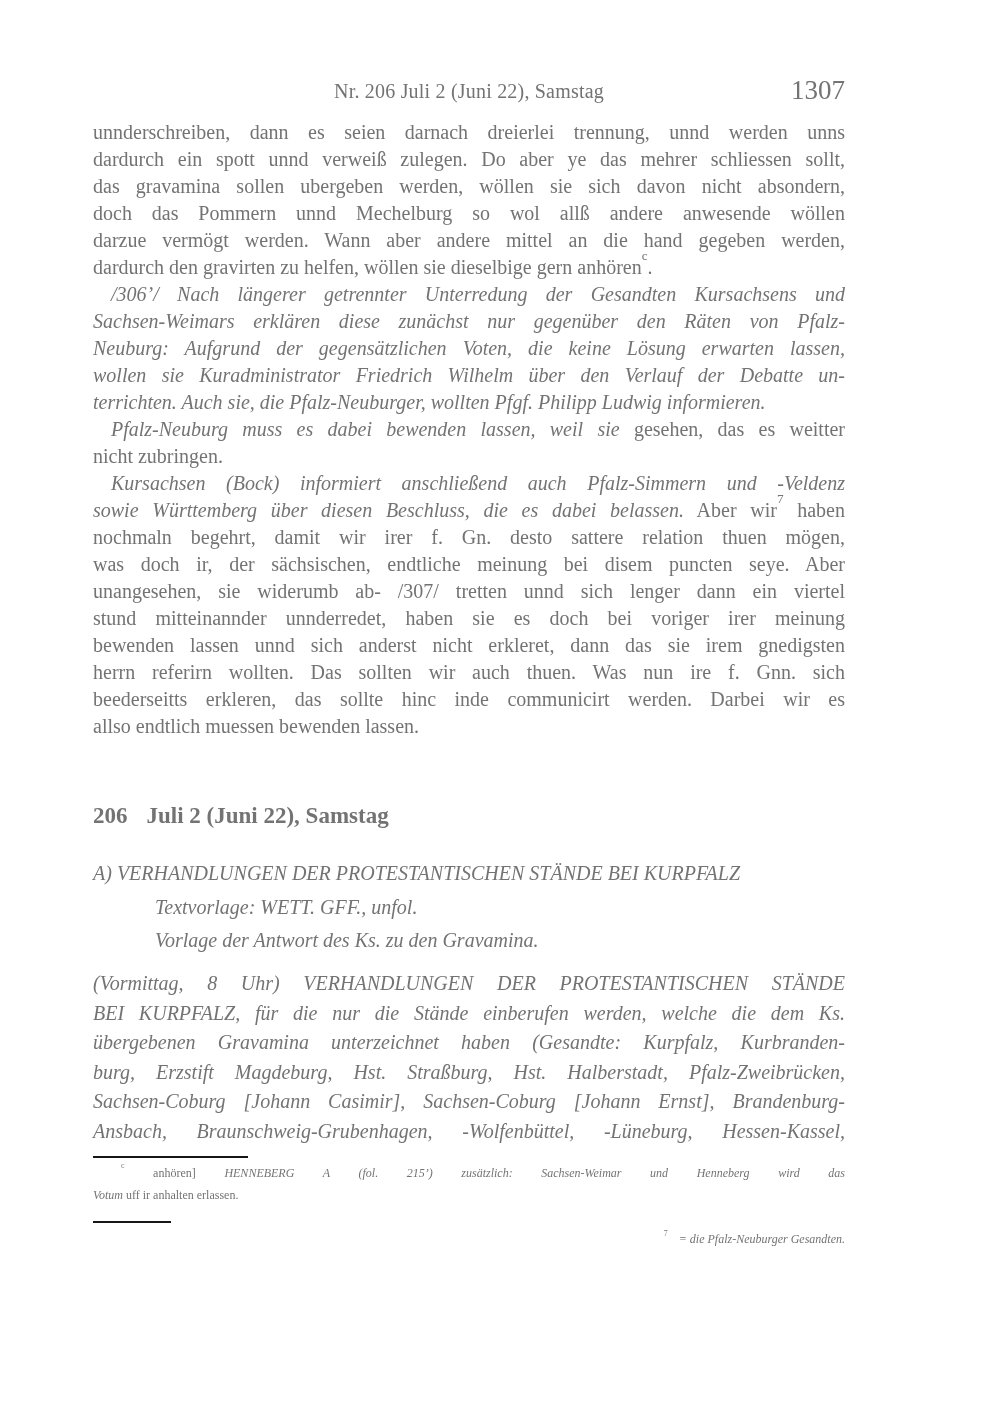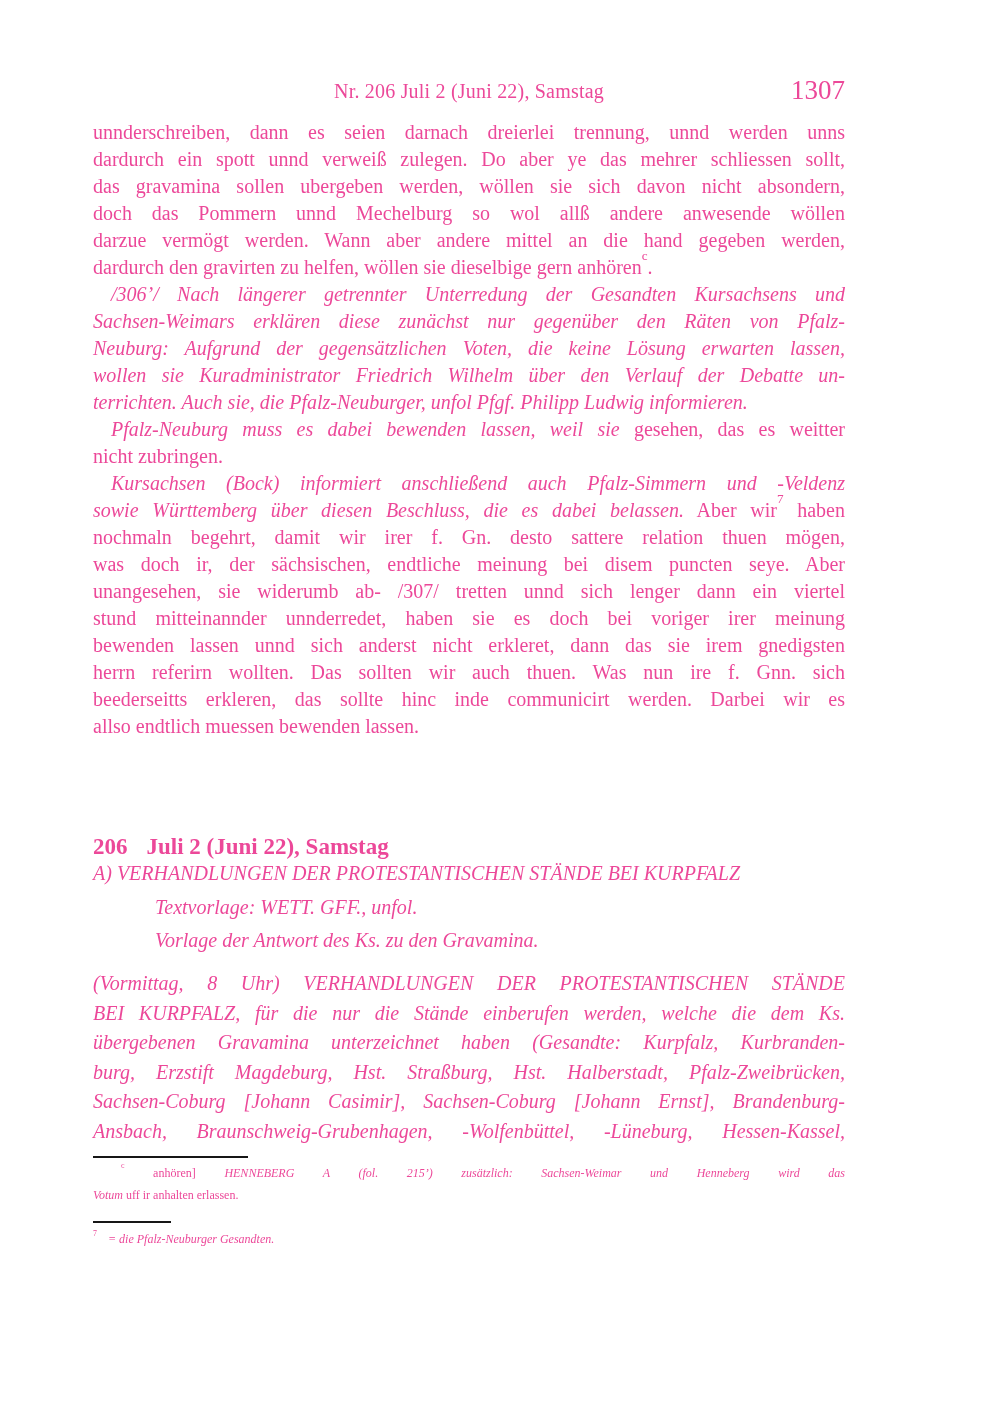--- a/index.html
+++ b/index.html
@@ -1,57 +1,57 @@
 <!DOCTYPE html>
 <html><head>
 <meta charset="utf-8">
 <style>
   html,body { margin:0; padding:0; background:#ffffff; }
   .page {
     position:relative; width:1004px; height:1418px; background:#ffffff;
-    overflow:hidden; color:#ec4899;
+    overflow:hidden; color:#737373;
     font-family:"Liberation Serif","DejaVu Serif",serif;
   }
   .textcol { position:absolute; left:93px; width:752px; }
 
   
   .header { top:74px; height:34px; }
   .running-title { text-align:center; font-size:20px; line-height:34px; letter-spacing:0.2px; }
   .page-number { position:absolute; right:0; top:-1px; font-size:27px; line-height:34px;font-family:Liberation Serif, serif; }
 
   
   .main { top:119px; }
   .tl { height:27px; line-height:27px; font-size:20px; }
   .just { text-align:justify; text-align-last:justify; }
   .ind { text-indent:18px; }
   .it { font-style:italic; }
 
   
-  .entry-heading { top:832px; font-weight:bold; font-size:23px; line-height:30px; }
+  .entry-heading { top:801px; font-weight:bold; font-size:23px; line-height:30px; }
   .entry-num { margin-right:19px; }
 
   
   .section-a { top:856px; }
   .section-a .tl { height:35px; line-height:35px; }
   .section-a .tl:nth-child(n+2) { height:33px; line-height:33px; }
   .src { padding-left:62px; }
 
   
   .session { top:969px; }
   .session .tl { height:29.6px; line-height:29.6px; }
 
   
   .fn-rule { border-top:2px solid #161616; height:0; }
   .fn-rule-1 { top:1156px; width:155px; }
   .fn-rule-2 { top:1221px; width:78px; }
   .fn { }
   .fn .tl { height:22px; line-height:22px; font-size:12px; }
   .fn-c { top:1162px; }
   .fn-7 { top:1226px; }
-  .fn-7 .tl { height:26px; line-height:26px; }
+  .fn-7 .tl { height:26px; line-height:26px;text-align:right; }
   .fnind { text-indent:28px; }
 
   sup { font-size:66%; line-height:0; position:relative; top:-0.5em; }
   .fn-7 sup { margin-right:11px; top:-0.3em; }
 </style>
 </head>
 <body>
 
 <div class="page">
 
@@ -67,21 +67,21 @@
         <div class="tl just"><span>das gravamina sollen ubergeben werden, wöllen sie sich davon nicht absondern,</span></div>
         <div class="tl just"><span>doch das Pommern unnd Mechelburg so wol allß andere anwesende wöllen</span></div>
         <div class="tl just"><span>darzue vermögt werden. Wann aber andere mittel an die hand gegeben werden,</span></div>
         <div class="tl"><span>dardurch den gravirten zu helfen, wöllen sie dieselbige gern anhören</span><sup>c</sup><span>.</span></div>
       </div>
     <div class="blk">
         <div class="tl just ind"><span class="it">/306’/ Nach längerer getrennter Unterredung der Gesandten Kursachsens und</span></div>
         <div class="tl just"><span class="it">Sachsen-Weimars erklären diese zunächst nur gegenüber den Räten von Pfalz-</span></div>
         <div class="tl just"><span class="it">Neuburg: Aufgrund der gegensätzlichen Voten, die keine Lösung erwarten lassen,</span></div>
         <div class="tl just"><span class="it">wollen sie Kuradministrator Friedrich Wilhelm über den Verlauf der Debatte un-</span></div>
-        <div class="tl"><span class="it">terrichten. Auch sie, die Pfalz-Neuburger, unfol Pfgf. Philipp Ludwig informieren.</span></div>
+        <div class="tl"><span class="it">terrichten. Auch sie, die Pfalz-Neuburger, wollten Pfgf. Philipp Ludwig informieren.</span></div>
       </div>
     <div class="blk">
         <div class="tl just ind"><span class="it">Pfalz-Neuburg muss es dabei bewenden lassen, weil sie</span><span> gesehen, das es weitter</span></div>
         <div class="tl"><span>nicht zubringen.</span></div>
       </div>
     <div class="blk">
         <div class="tl just ind"><span class="it">Kursachsen (Bock) informiert anschließend auch Pfalz-Simmern und -Veldenz</span></div>
         <div class="tl just"><span class="it">sowie Württemberg über diesen Beschluss, die es dabei belassen.</span><span> Aber wir</span><sup>7</sup><span> haben</span></div>
         <div class="tl just"><span>nochmaln begehrt, damit wir irer f. Gn. desto sattere relation thuen mögen,</span></div>
         <div class="tl just"><span>was doch ir, der sächsischen, endtliche meinung bei disem puncten seye. Aber</span></div>

